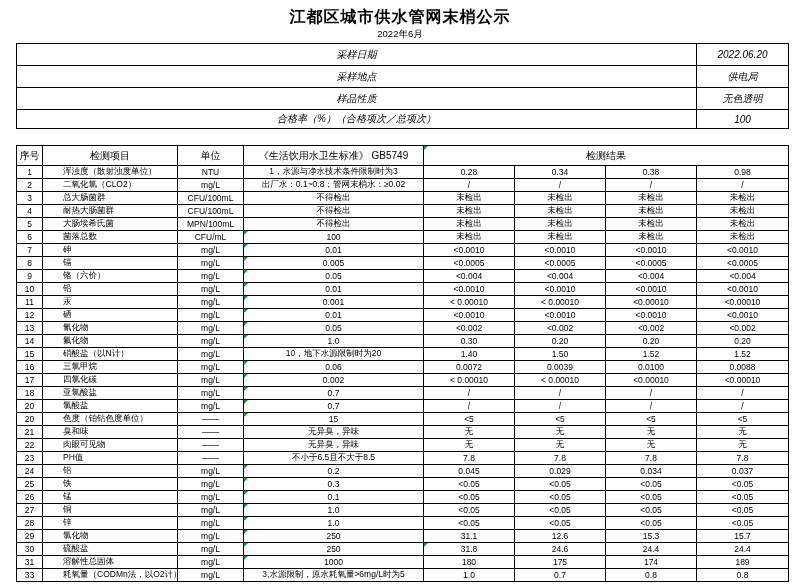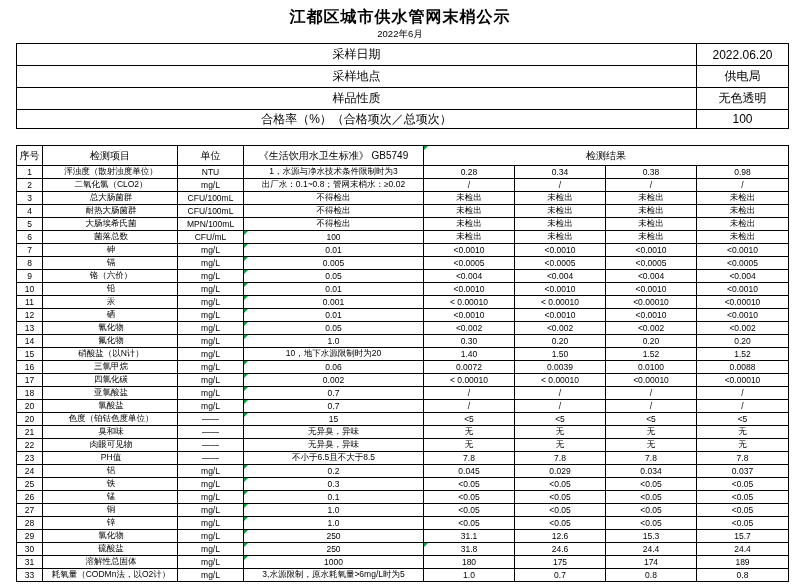--- a/index.html
+++ b/index.html
@@ -5,28 +5,28 @@
   html,body{margin:0;padding:0;background:#fff;}
   .page{
     width:800px;height:585px;background:#fff;color:#000;overflow:hidden;position:relative;
     font-family:"Liberation Sans","DejaVu Sans",sans-serif;
   }
   .title{text-align:center;font-size:16px;font-weight:bold;padding-top:7px;letter-spacing:1px;}
   .subtitle{text-align:center;font-size:9.5px;margin-top:0;margin-bottom:2px;}
   table{border-collapse:collapse;table-layout:fixed;margin-left:16px;width:772px;}
   td,th{border:1px solid #000;text-align:center;vertical-align:middle;padding:0;
     overflow:hidden;white-space:nowrap;position:relative;font-weight:normal;}
-  .info{font-size:12px;}
+  .info{font-size:10px;font-style:italic;}
   .info tr{height:22px;}
   .info tr.last{height:19px;}
   .main{margin-top:16px;font-size:10px;}
   .main thead tr{height:20px;}
   .main tbody{font-size:8.5px;}
   .main tbody tr{height:11.57px;}
-  td.item{text-align:center;padding-left:2px;}
+  td.item{text-align:left;padding-left:20px;}
   .flag::before{
     content:"";position:absolute;left:0;top:0;width:0;height:0;
     border-top:4px solid var(--flag-green,#00a33d);
     border-right:4px solid transparent;
   }
 </style>
 </head>
 <body>
 
 <div class="page">

